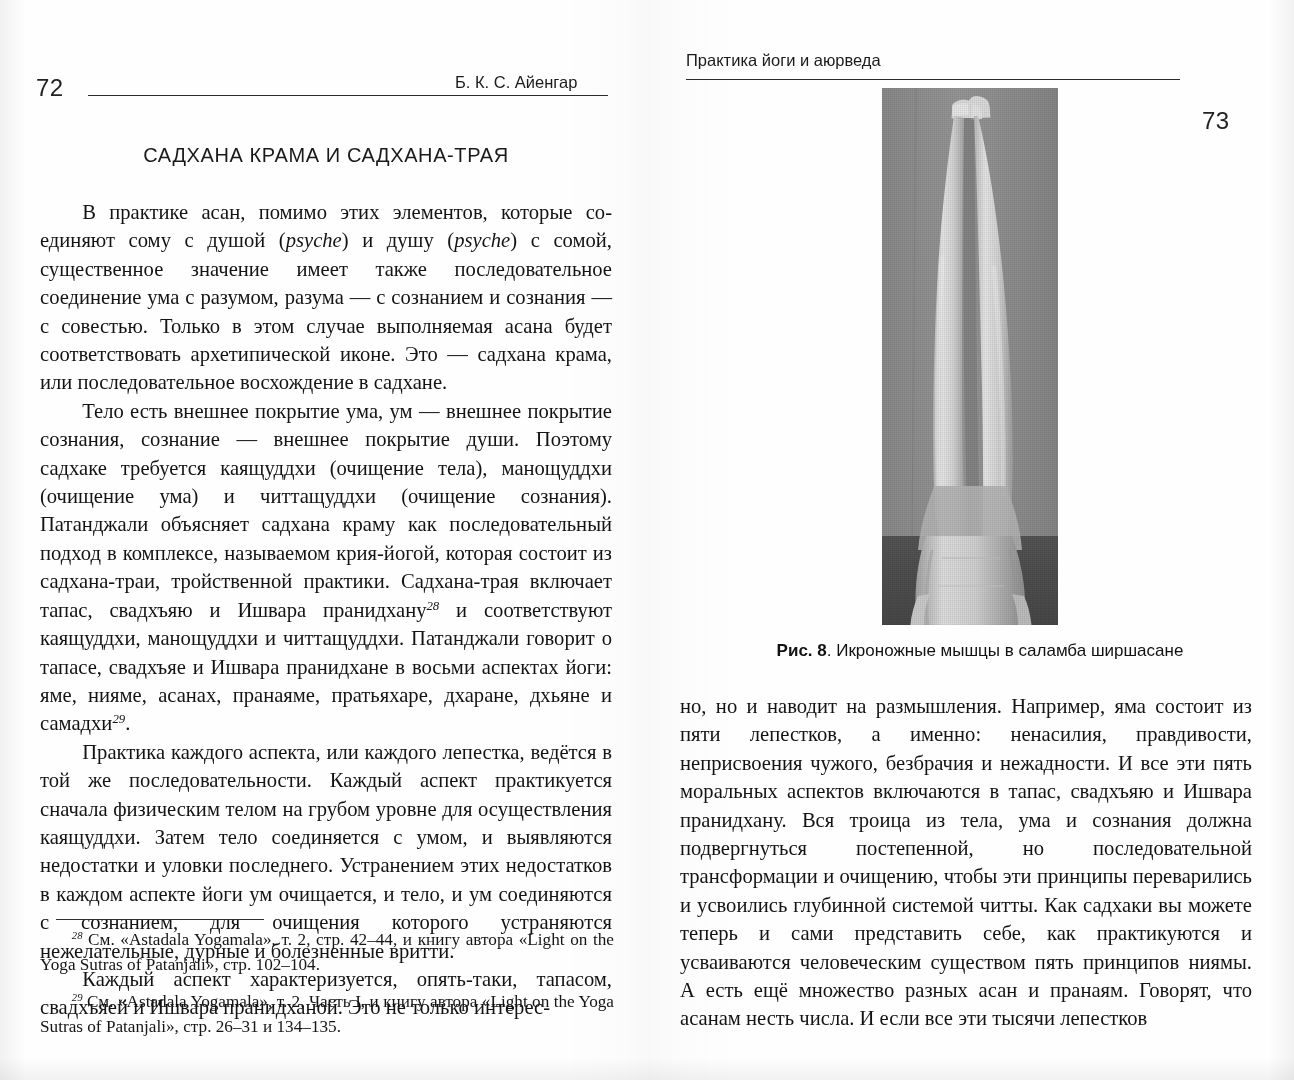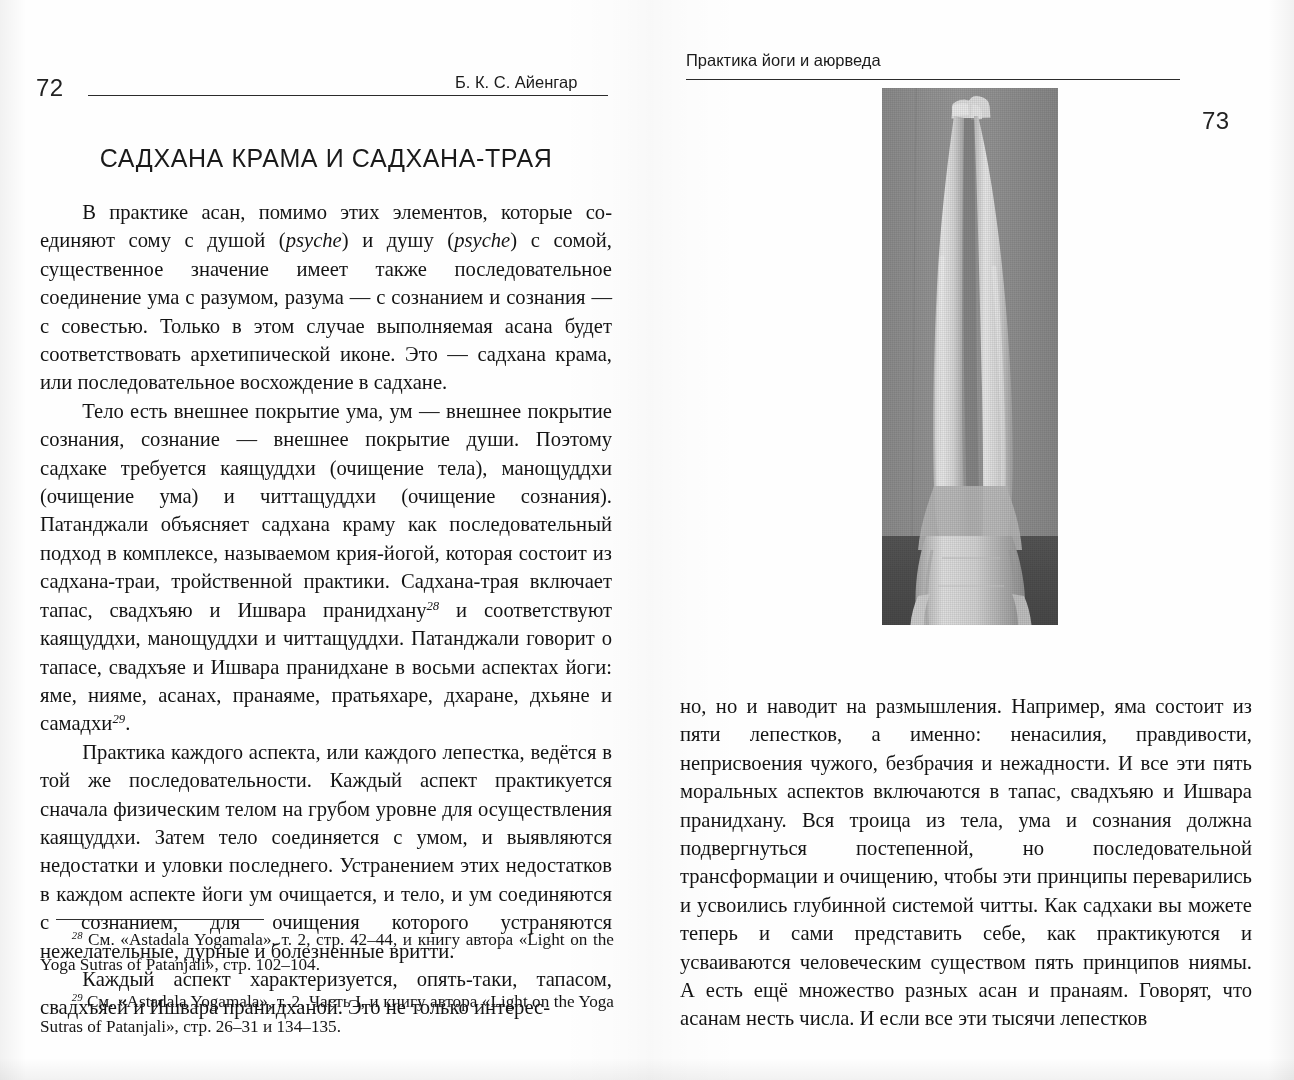--- a/index.html
+++ b/index.html
@@ -87,21 +87,21 @@
   .rule-right { left: 686px; top: 79px;  width: 494px; }
 
   
   .sec-title {
     position: absolute;
     left: 36px;
     top: 128px;
     width: 580px;
     text-align: center;
     font-family: "Liberation Sans", "DejaVu Sans", sans-serif;
-    font-size: 25px;
+    font-size: 20px;
     letter-spacing: 0.6px;
     color: #1a1a1a;
   }
 
   .colbox {
     position: absolute;
     font-size: 20.6px;
     line-height: 28.4px;
     text-align: justify;
     text-justify: inter-word;
@@ -311,20 +311,23 @@
         <path d="M78 632 L 108 632" stroke="#b6b6b6" stroke-width="1.6" opacity="0.8"></path>
         <path d="M76 642 L 110 642" stroke="#b6b6b6" stroke-width="1.6" opacity="0.8"></path>
         <path d="M79 652 L 107 652" stroke="#b6b6b6" stroke-width="1.6" opacity="0.8"></path>
 
         <ellipse cx="93" cy="664" rx="34" ry="7" fill="#3a3a3a" opacity="0.55"></ellipse>
       </svg>
       <div class="grain"></div>
     </div>
   </div>
 
+  <div class="fig-caption">
+    <b>Рис. 8</b><span>. Икроножные мышцы в саламба ширшасане</span>
+  </div>
 
   <div class="colbox col-right">
     <p class="cont">но, но и наводит на размышления. Например, яма состоит из пяти лепестков, а именно: ненасилия, правдивости, неприсвоения чужого, безбрачия и нежадности. И все эти пять моральных аспектов включаются в тапас, свадхъяю и Ишвара пранидхану. Вся троица из тела, ума и сознания должна подвергнуться постепенной, но последовательной трансформации и очищению, чтобы эти принципы переварились и усвоились глубинной системой читты. Как садхаки вы можете теперь и сами представить себе, как практикуются и усваиваются человеческим существом пять принципов ниямы. А есть ещё множество разных асан и пранаям. Говорят, что асанам несть числа. И если все эти тысячи лепестков</p>
   </div>
 
   <div class="gutter-shade"></div>
   <div class="edge-shade-l"></div>
   <div class="edge-shade-r"></div>
   <div class="edge-shade-b"></div>
 </div>

